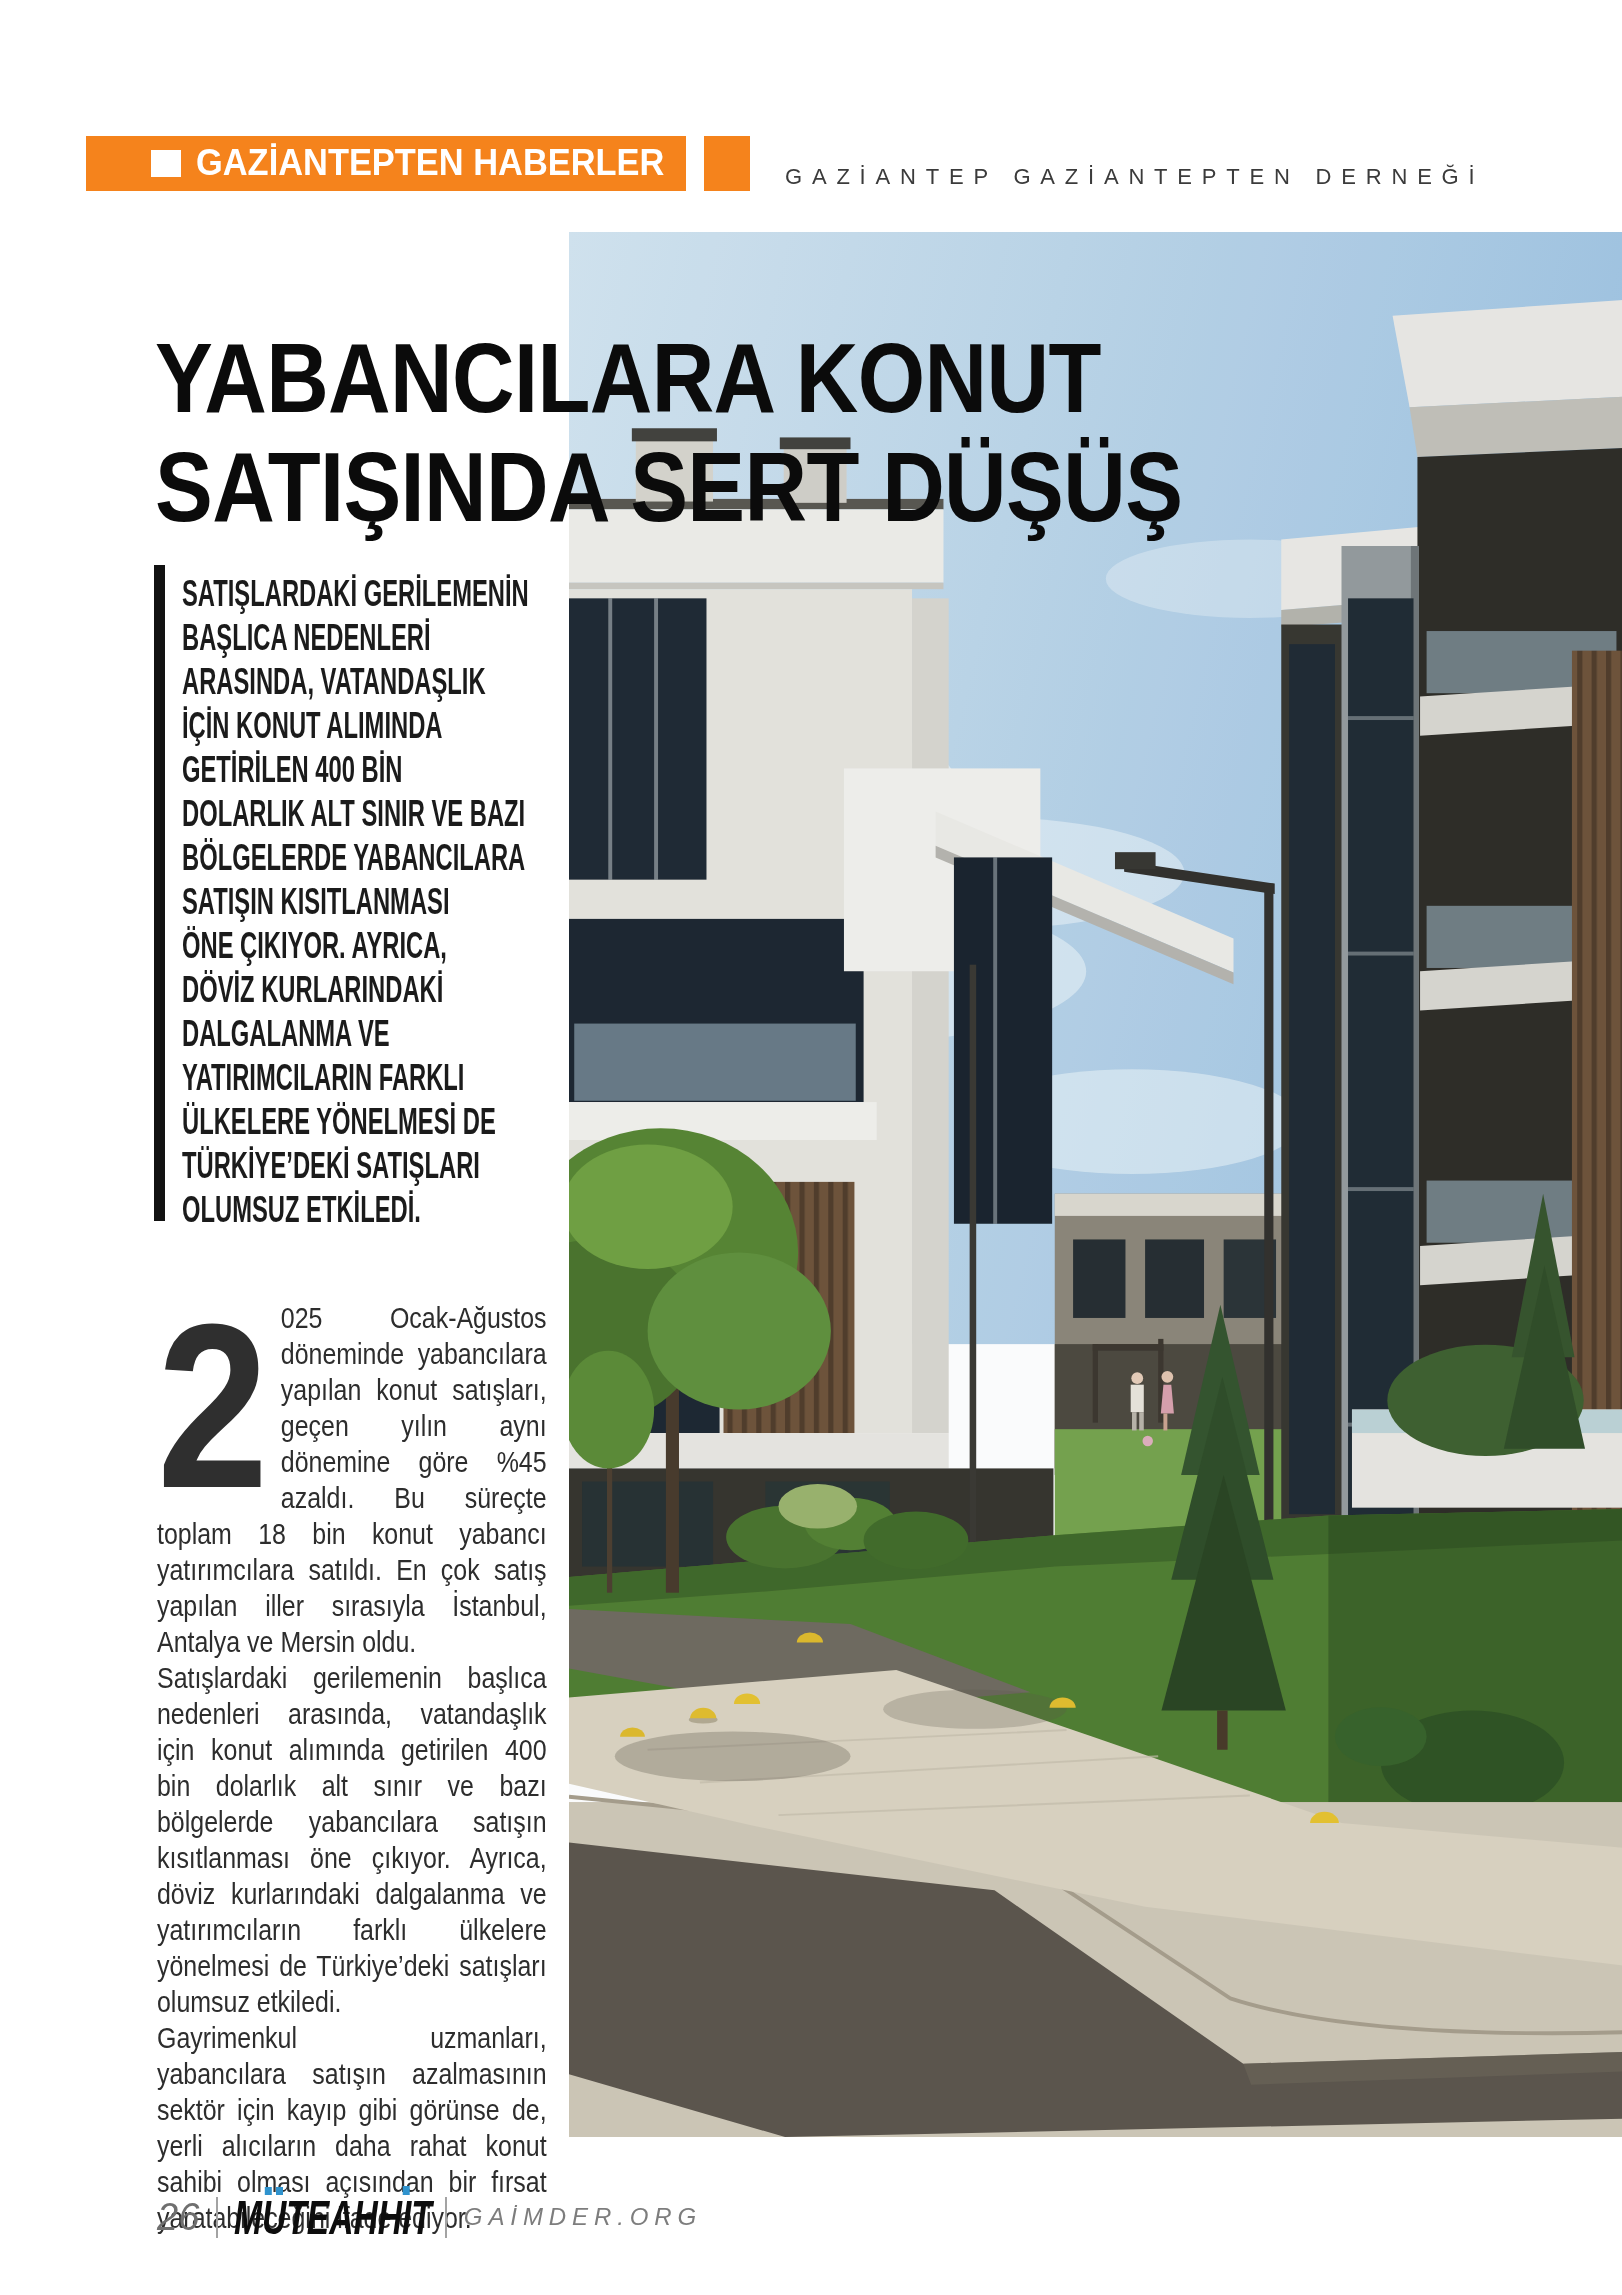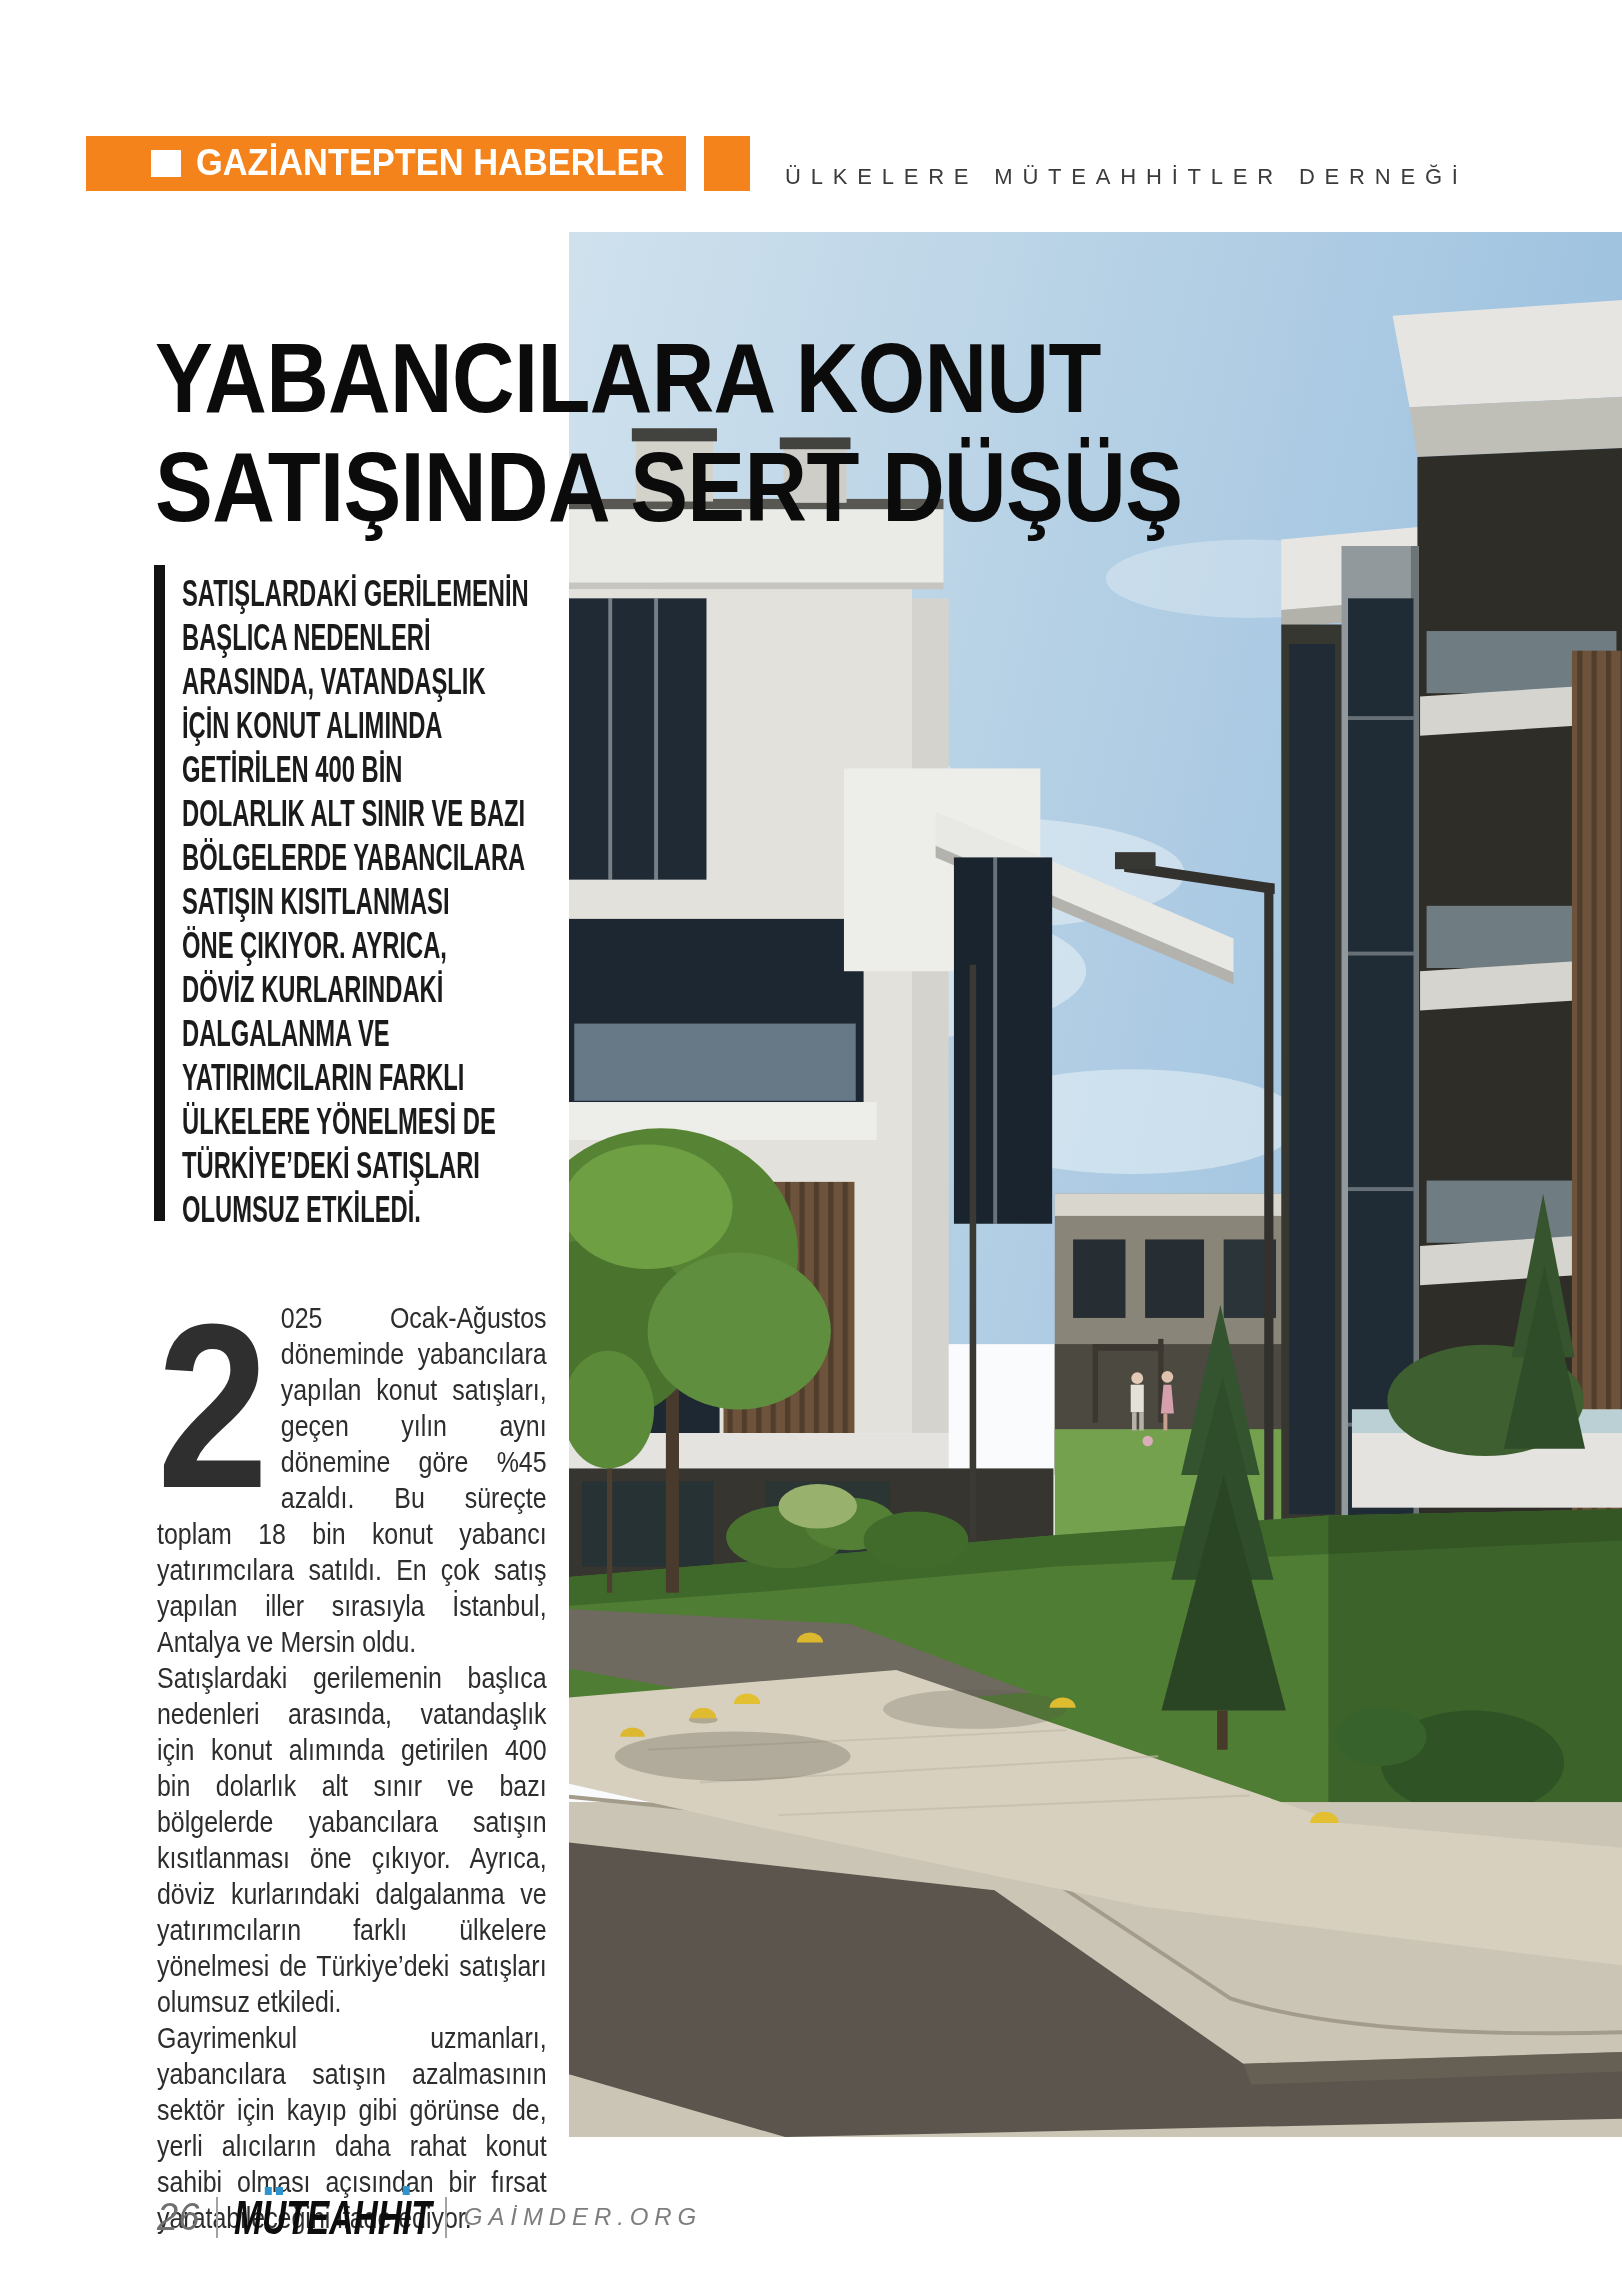--- a/index.html
+++ b/index.html
@@ -75,21 +75,21 @@
   #site-url{font-size:24px;color:#7d7d7d;letter-spacing:5.9px;white-space:nowrap;}
 </style>
 </head>
 <body>
 
 <div class="abs" id="header-bar">
   <span id="header-marker"></span>
   <span id="section-label">GAZİANTEPTEN HABERLER</span>
 </div>
 <div class="abs" id="accent-square"></div>
-<div class="abs" id="org-label">ÜLKELERE MÜTEAHHİTLER DERNEĞİ</div>
+<div class="abs" id="org-label">GAZİANTEP GAZİANTEPTEN DERNEĞİ</div>
 
 <div class="abs" id="photo-wrap">
 <svg viewBox="0 0 1610 2912" preserveAspectRatio="none">
   <defs>
     <linearGradient id="sky" x1="0" y1="0" x2="1" y2="0.25">
       <stop offset="0" stop-color="#d3e4f0"></stop>
           <stop offset="0.45" stop-color="#bcd6e9"></stop>
           <stop offset="1" stop-color="#9fc3e1"></stop>
     </linearGradient>
     <pattern id="slats" width="22" height="20" patternUnits="userSpaceOnUse">

